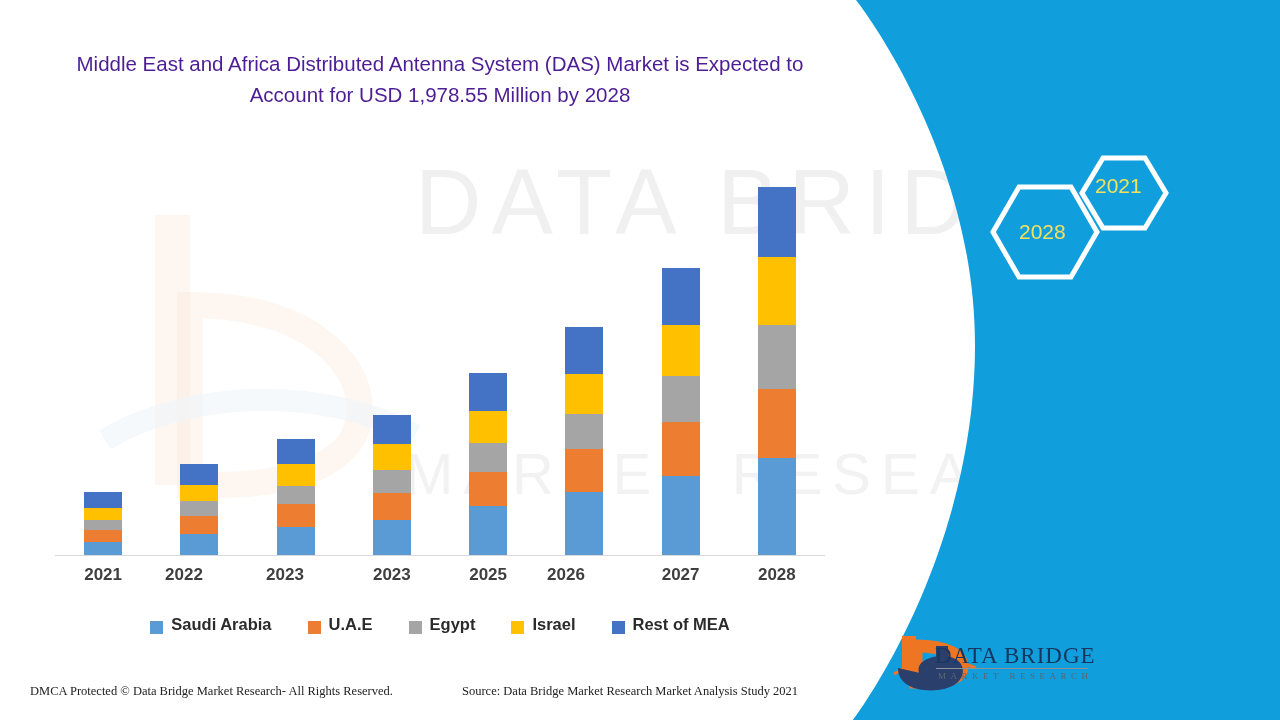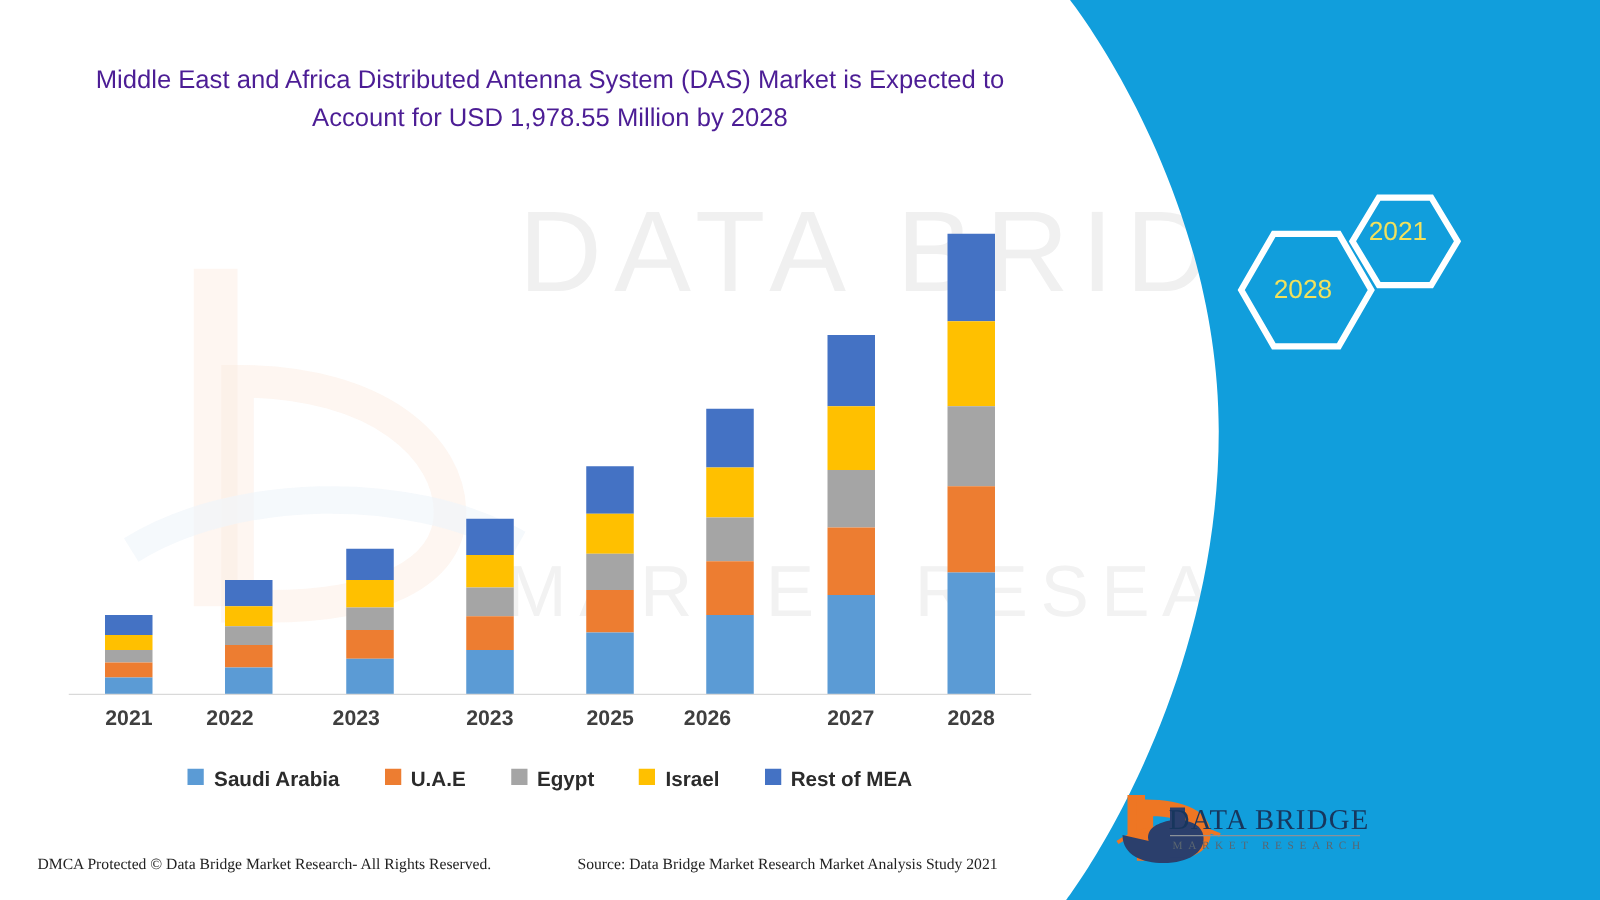--- a/index.html
+++ b/index.html
@@ -76,21 +76,21 @@
   
   .legend {
     position: absolute;
     left: 55px; top: 615px;
     width: 770px;
     display: flex;
     justify-content: center;
     gap: 36px;
     align-items: center;
   }
-  .legend-item { display: flex; align-items: flex-start; gap: 8px; }
+  .legend-item { display: flex; align-items: flex-end; gap: 8px; }
   .legend-swatch { width: 13px; height: 13px; display: block; }
   .legend-label {
     font-size: 16.5px; font-weight: bold; color: #2b2b2b;
     white-space: nowrap;
   }
 
   
   .footer-left {
     position: absolute; left: 30px; top: 684px;
     font-family: "Liberation Serif", serif;

